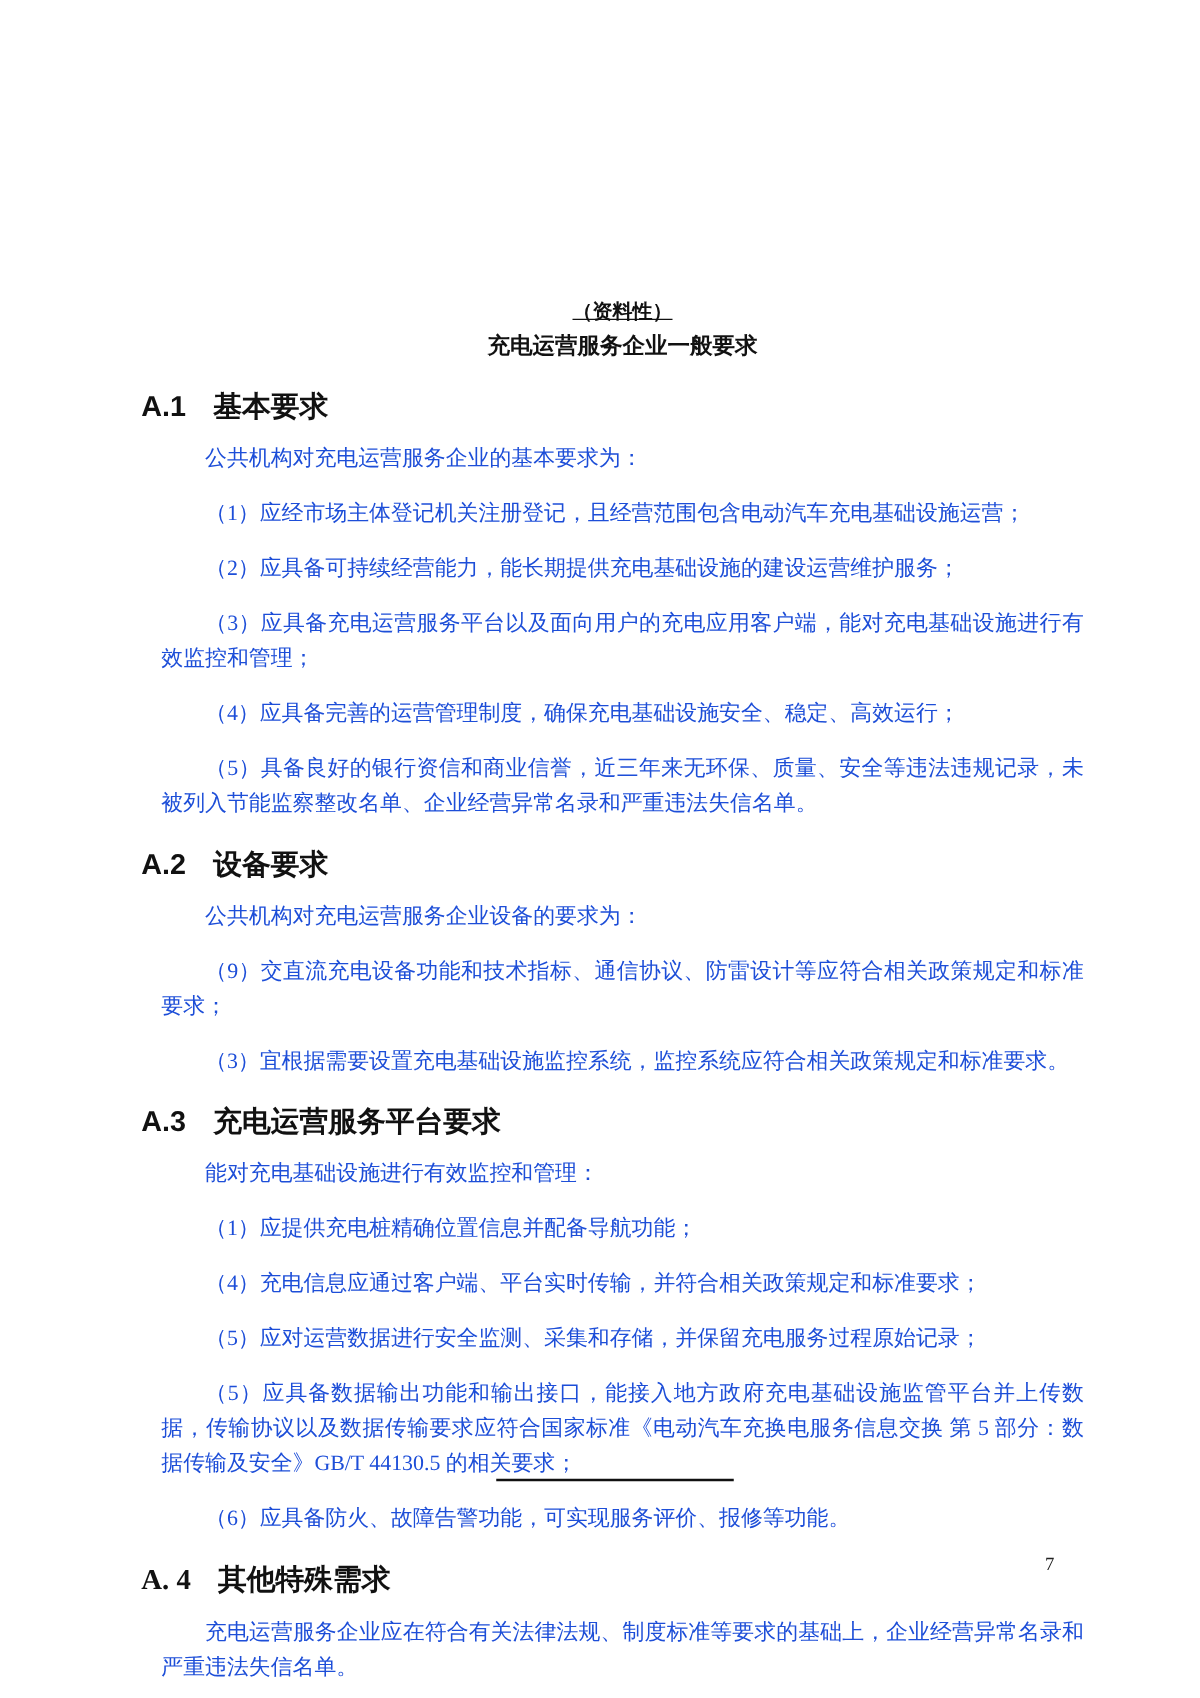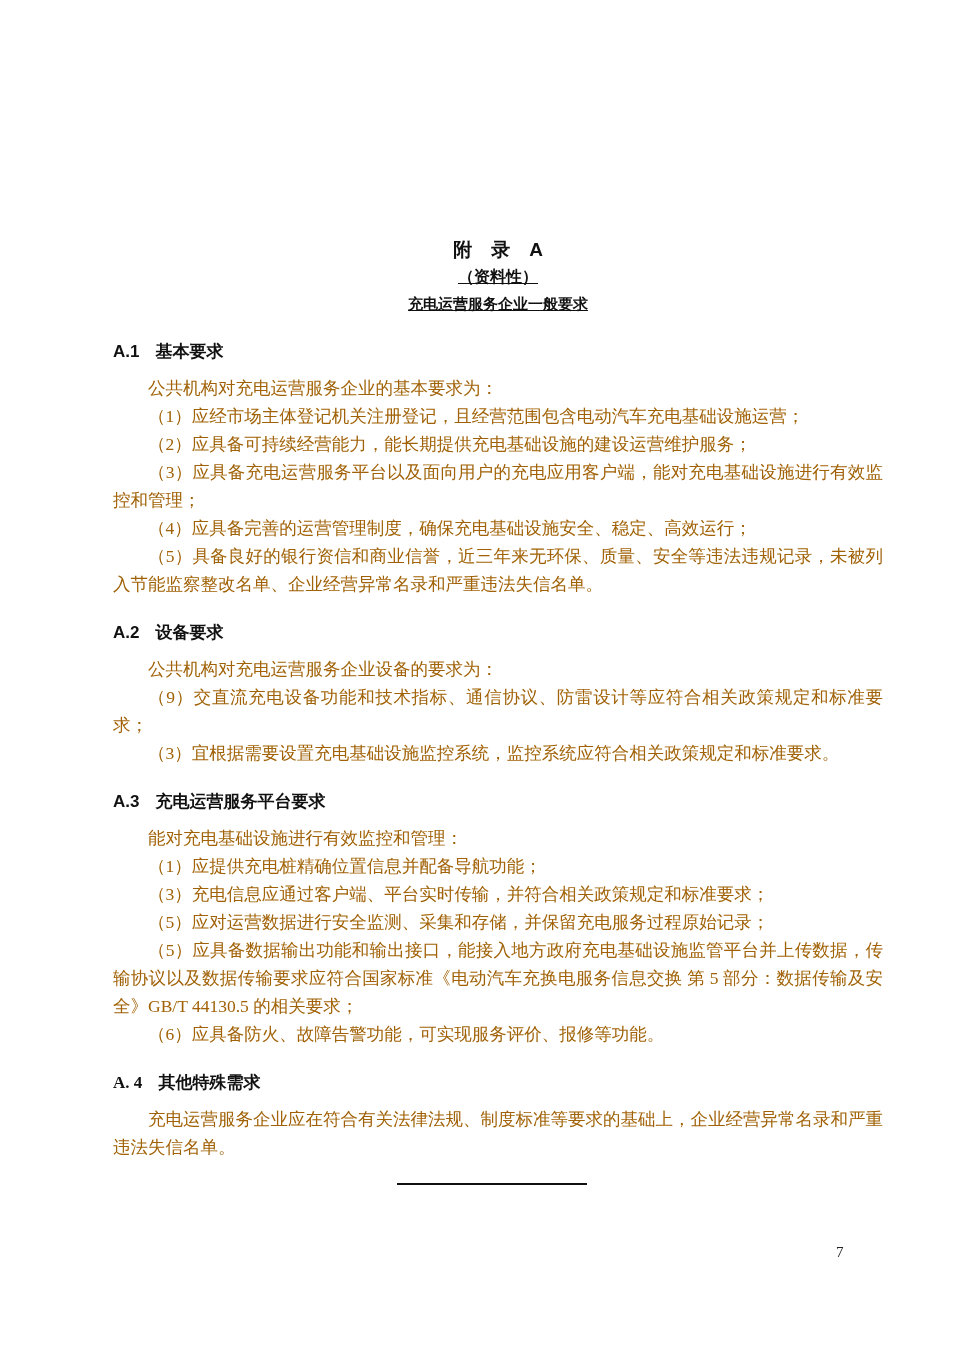--- a/index.html
+++ b/index.html
@@ -20,46 +20,46 @@
   }
   
   .doc-title {
     text-align: center;
     font-family: "Liberation Sans", sans-serif;
     font-weight: bold;
     color: #111;
   }
   .doc-title .t1 { font-size: 19px; line-height: 27px; }
   .doc-title .t2 { font-size: 16px; line-height: 27px; text-decoration: underline; }
-  .doc-title .t3 { font-size: 15px; line-height: 27px; text-decoration: underline; }
+  .doc-title .t3 { font-size: 18px; line-height: 27px; }
 
   
   .sec-h {
     margin: 24px 0 11px 0;
     font-family: "Liberation Sans", sans-serif;
     font-weight: bold;
-    font-size: 17px;
+    font-size: 23px;
     line-height: 22px;
     color: #111;
   }
   .sec-h .sec-num { margin-right: 0.95em; }
   .sec-h .sec-num.serif {
     font-family: "Liberation Serif", serif;
     font-weight: bold;
   }
 
   
   p.body {
-    margin: 0;
+    margin: 16px;
     font-family: "Liberation Serif", serif;
     font-size: 17.5px;
     line-height: 28px;
     text-align: justify;
     text-indent: 2em;
-    color: #a16207;
+    color: #1d4ed8;
   }
 
   
   .end-rule {
     position: absolute;
     left: 397px;
     top: 1183px;
     width: 190px;
     border-top: 2.5px solid #111;
   }
@@ -73,21 +73,20 @@
     font-size: 15px;
     color: #222;
   }
 </style>
 </head>
 <body>
 
 <div class="page">
 
   <div class="doc-title">
-    <div class="t1">附　录　A</div>
     <div class="t2">（资料性）</div>
     <div class="t3">充电运营服务企业一般要求</div>
   </div>
 
   <section>
     <h2 class="sec-h">
       <span class="sec-num">A.1</span><span class="sec-title">基本要求</span>
     </h2>
     <p class="body">公共机构对充电运营服务企业的基本要求为：</p>
     <p class="body">（1）应经市场主体登记机关注册登记，且经营范围包含电动汽车充电基础设施运营；</p>
@@ -105,21 +104,21 @@
     <p class="body">（9）交直流充电设备功能和技术指标、通信协议、防雷设计等应符合相关政策规定和标准要求；</p>
     <p class="body">（3）宜根据需要设置充电基础设施监控系统，监控系统应符合相关政策规定和标准要求。</p>
   </section>
 
   <section>
     <h2 class="sec-h">
       <span class="sec-num">A.3</span><span class="sec-title">充电运营服务平台要求</span>
     </h2>
     <p class="body">能对充电基础设施进行有效监控和管理：</p>
     <p class="body">（1）应提供充电桩精确位置信息并配备导航功能；</p>
-    <p class="body">（3）充电信息应通过客户端、平台实时传输，并符合相关政策规定和标准要求；</p>
+    <p class="body">（4）充电信息应通过客户端、平台实时传输，并符合相关政策规定和标准要求；</p>
     <p class="body">（5）应对运营数据进行安全监测、采集和存储，并保留充电服务过程原始记录；</p>
     <p class="body">（5）应具备数据输出功能和输出接口，能接入地方政府充电基础设施监管平台并上传数据，传输协议以及数据传输要求应符合国家标准《电动汽车充换电服务信息交换 第 5 部分：数据传输及安全》GB/T 44130.5 的相关要求；</p>
     <p class="body">（6）应具备防火、故障告警功能，可实现服务评价、报修等功能。</p>
   </section>
 
   <section>
     <h2 class="sec-h">
       <span class="sec-num serif">A. 4</span><span class="sec-title">其他特殊需求</span>
     </h2>
     <p class="body">充电运营服务企业应在符合有关法律法规、制度标准等要求的基础上，企业经营异常名录和严重违法失信名单。</p>

